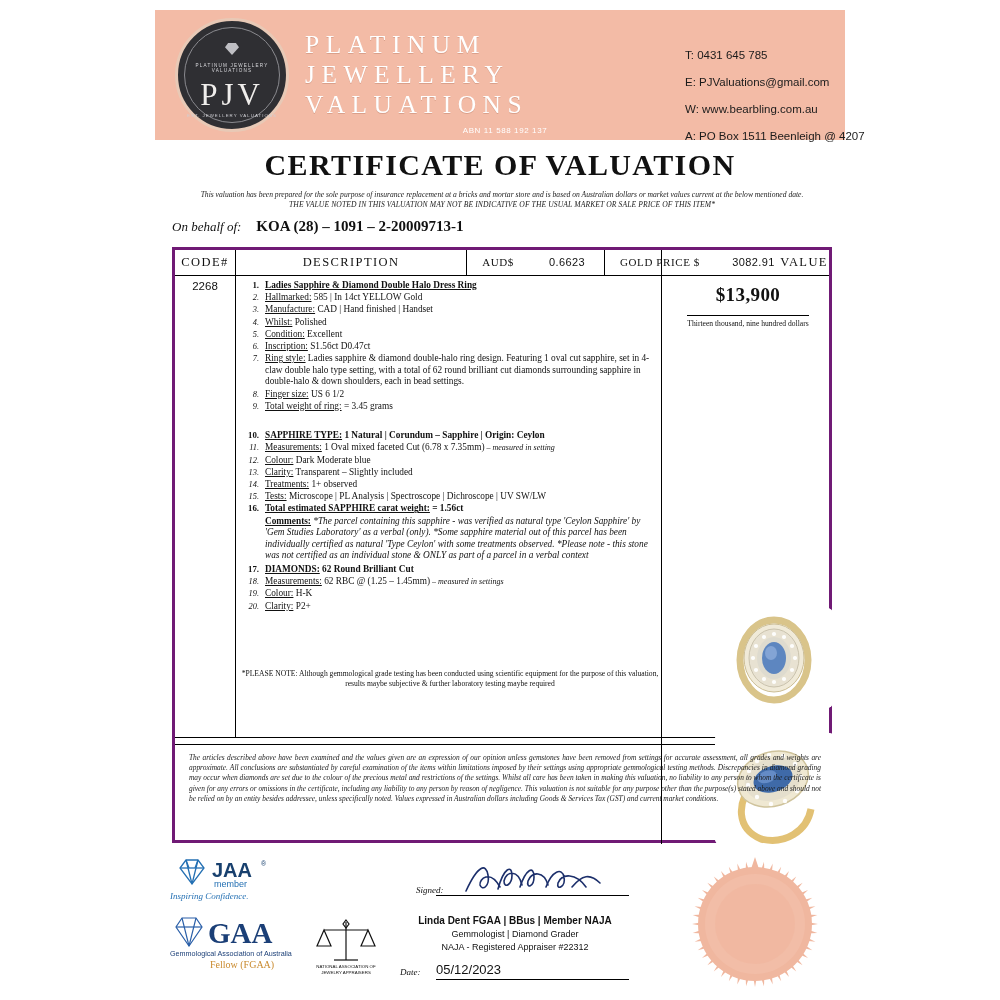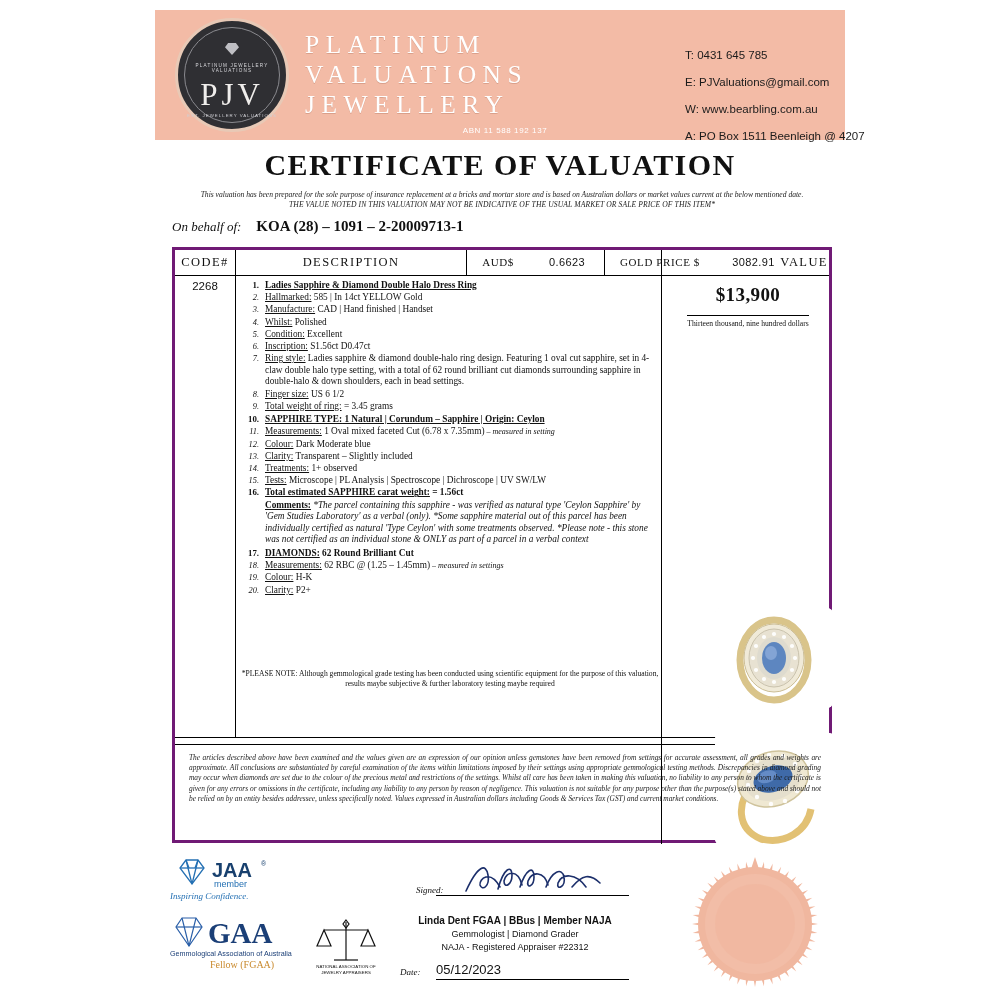--- a/index.html
+++ b/index.html
@@ -169,22 +169,22 @@
     <div class="logo">
       <div class="ring"></div>
       <div class="diamond"></div>
       <div class="logo-arc">PLATINUM JEWELLERY VALUATIONS</div>
       <div class="logo-initials">PJV</div>
       <div class="logo-bottom">EST. JEWELLERY VALUATIONS</div>
     </div>
 
     <div class="brand">
       <div>PLATINUM</div>
+      <div>JEWELLERY</div>
       <div>VALUATIONS</div>
-      <div>JEWELLERY</div>
     </div>
     <div class="abn">ABN 11 588 192 137</div>
 
     <div class="contacts">
       <div>T: 0431 645 785</div>
       <div>E: PJValuations@gmail.com</div>
       <div>W: www.bearbling.com.au</div>
       <div>A: PO Box 1511 Beenleigh @ 4207</div>
     </div>
   </div>
@@ -259,21 +259,21 @@
       <div class="row">
         <span class="num">8.</span>
         <span class="u">Finger size:</span><span> US 6 1/2</span>
       </div>
 
       <div class="row">
         <span class="num">9.</span>
         <span class="u">Total weight of ring:</span><span> = 3.45 grams</span>
       </div>
 
-      <div class="row" style="margin-top:2px;text-decoration:underline;">
+      <div class="row" style="margin-top:18px;">
         <span class="num b">10.</span>
         <span class="b u">SAPPHIRE TYPE:</span><span class="b"> 1 Natural | Corundum – Sapphire | Origin: Ceylon</span>
       </div>
 
       <div class="row">
         <span class="num">11.</span>
         <span class="u">Measurements:</span><span>  1 Oval mixed faceted Cut (6.78 x 7.35mm)</span><span class="sm i"> – measured in setting</span>
       </div>
 
       <div class="row">

